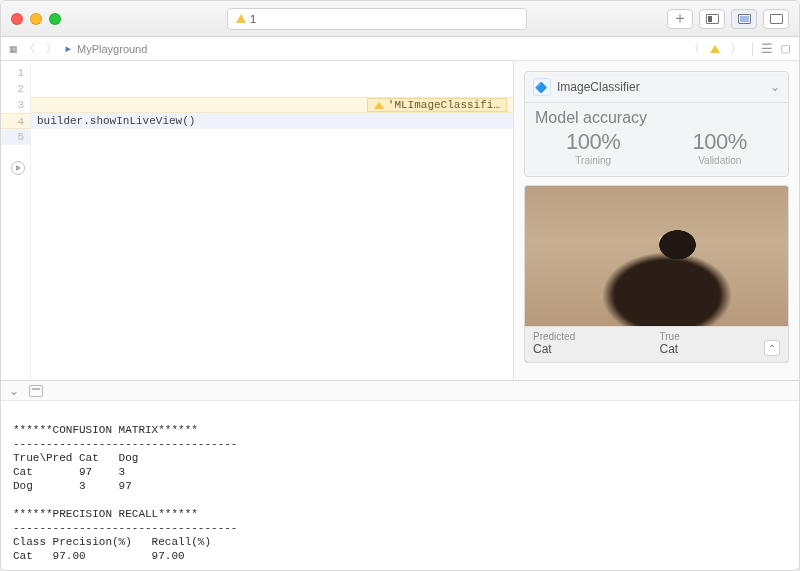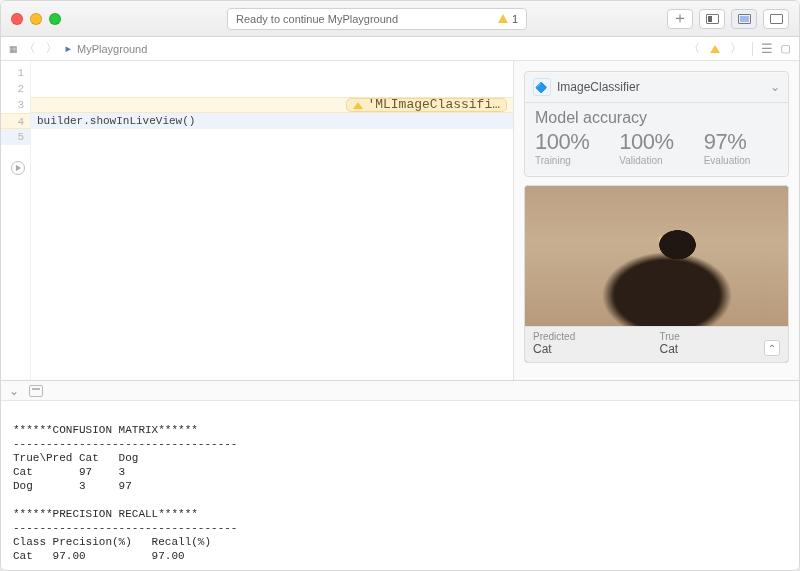--- a/index.html
+++ b/index.html
@@ -87,22 +87,22 @@
   .gutter .warnline { background:#fdf6e3; border-top:1px solid #f6e9c6; border-bottom:1px solid #f6e9c6;}
   .code { flex:1; padding-top:4px; position:relative; }
   .coderow { height:16px; padding-left:6px; white-space:pre; position:relative;}
   .coderow.warnbg { background:linear-gradient(#fdf7e3,#fdf7e3); border-top:1px solid #f6e9c6; border-bottom:1px solid #f6e9c6;}
   .coderow.sel { background:#eef3fb; }
   .kw { color:#b02396; }
   .ty { color:#3a88b3; }
   .pl { color:#3f3f3f; }
   .inline-warn {
     position:absolute; right:6px; top:0;
-    background:#fdeec8; border:1px solid #f1d896; border-radius:5px;
-    height:14px; font-size:13px; color:#6a5a2c;
+    background:#fdeec8; border:1px solid #f1d896; border-radius:0;
+    height:14px; font-size:11px; color:#6a5a2c;
     padding:0 6px; display:flex; align-items:center; gap:4px;
   }
   .play-gutter {
     position:absolute; left:10px; top:100px;
     width:14px; height:14px; border:1px solid #c1c1c1; border-radius:50%;
     display:flex; align-items:center; justify-content:center;
   }
   .play-gutter::after { content:""; border-left:5px solid #a7a7a7; border-top:3px solid transparent; border-bottom:3px solid transparent; margin-left:1px;}
   
   .livepane {
@@ -118,21 +118,21 @@
     color:#565656; font-size:12px; border-bottom:1px solid #e0e0e0;
   }
   .hd-icon {
     width:18px; height:18px; background:#eff6ff; border:1px solid #cfe2f7; border-radius:3px;
     display:flex; align-items:center; justify-content:center; font-size:10px;
   }
   .chev { margin-left:auto; color:#9b9b9b; font-size:12px; }
   .card-sub { padding:6px 10px 10px 10px; }
   .subttl { font-size:16px; color:#838383; margin-bottom:2px; }
   .metrics { display:flex; gap:10px; }
-  .metric { flex:1; text-align:left; }
+  .metric { flex:1; text-align:center; }
   .metric .big { font-size:22px; color:#8b8b8b; font-weight:300; letter-spacing:-0.5px;}
   .metric .sm { font-size:10px; color:#a7a7a7; }
   .preview {
     margin-top:8px; border:1px solid #dcdcdc; border-radius:4px; overflow:hidden;
     background:#14b8a6;
   }
   .preview-img {
     height:140px;
     background:
       radial-gradient(ellipse 30px 24px at 58% 42%, #201712 60%, transparent 62%),
@@ -168,21 +168,20 @@
 </head>
 <body>
 
 <div class="titlebar">
   <div class="traffic">
     <div class="dot red"></div>
     <div class="dot yellow"></div>
     <div class="dot green"></div>
   </div>
   <div class="status-box">
-    <span class="status-center">Ready to continue MyPlayground</span>
     <span class="warn-badge">
       <span class="warn-tri"></span>
       <span>1</span>
     </span>
   </div>
   <div class="right-btns">
     <div class="sq-btn">
         <span style="color:#888">＋</span>
       </div>
     <div class="sq-btn">
@@ -252,24 +251,20 @@
         <div class="subttl">Model accuracy</div>
         <div class="metrics">
           <div class="metric">
             <div class="big">100%</div>
             <div class="sm">Training</div>
           </div>
           <div class="metric">
             <div class="big">100%</div>
             <div class="sm">Validation</div>
           </div>
-          <div class="metric">
-            <div class="big">97%</div>
-            <div class="sm">Evaluation</div>
-          </div>
         </div>
       </div>
     </div>
 
     <div class="preview">
       <div class="preview-img"></div>
       <div class="preview-ft">
         <div>
           <div>Predicted</div>
           <div class="val">Cat</div>

